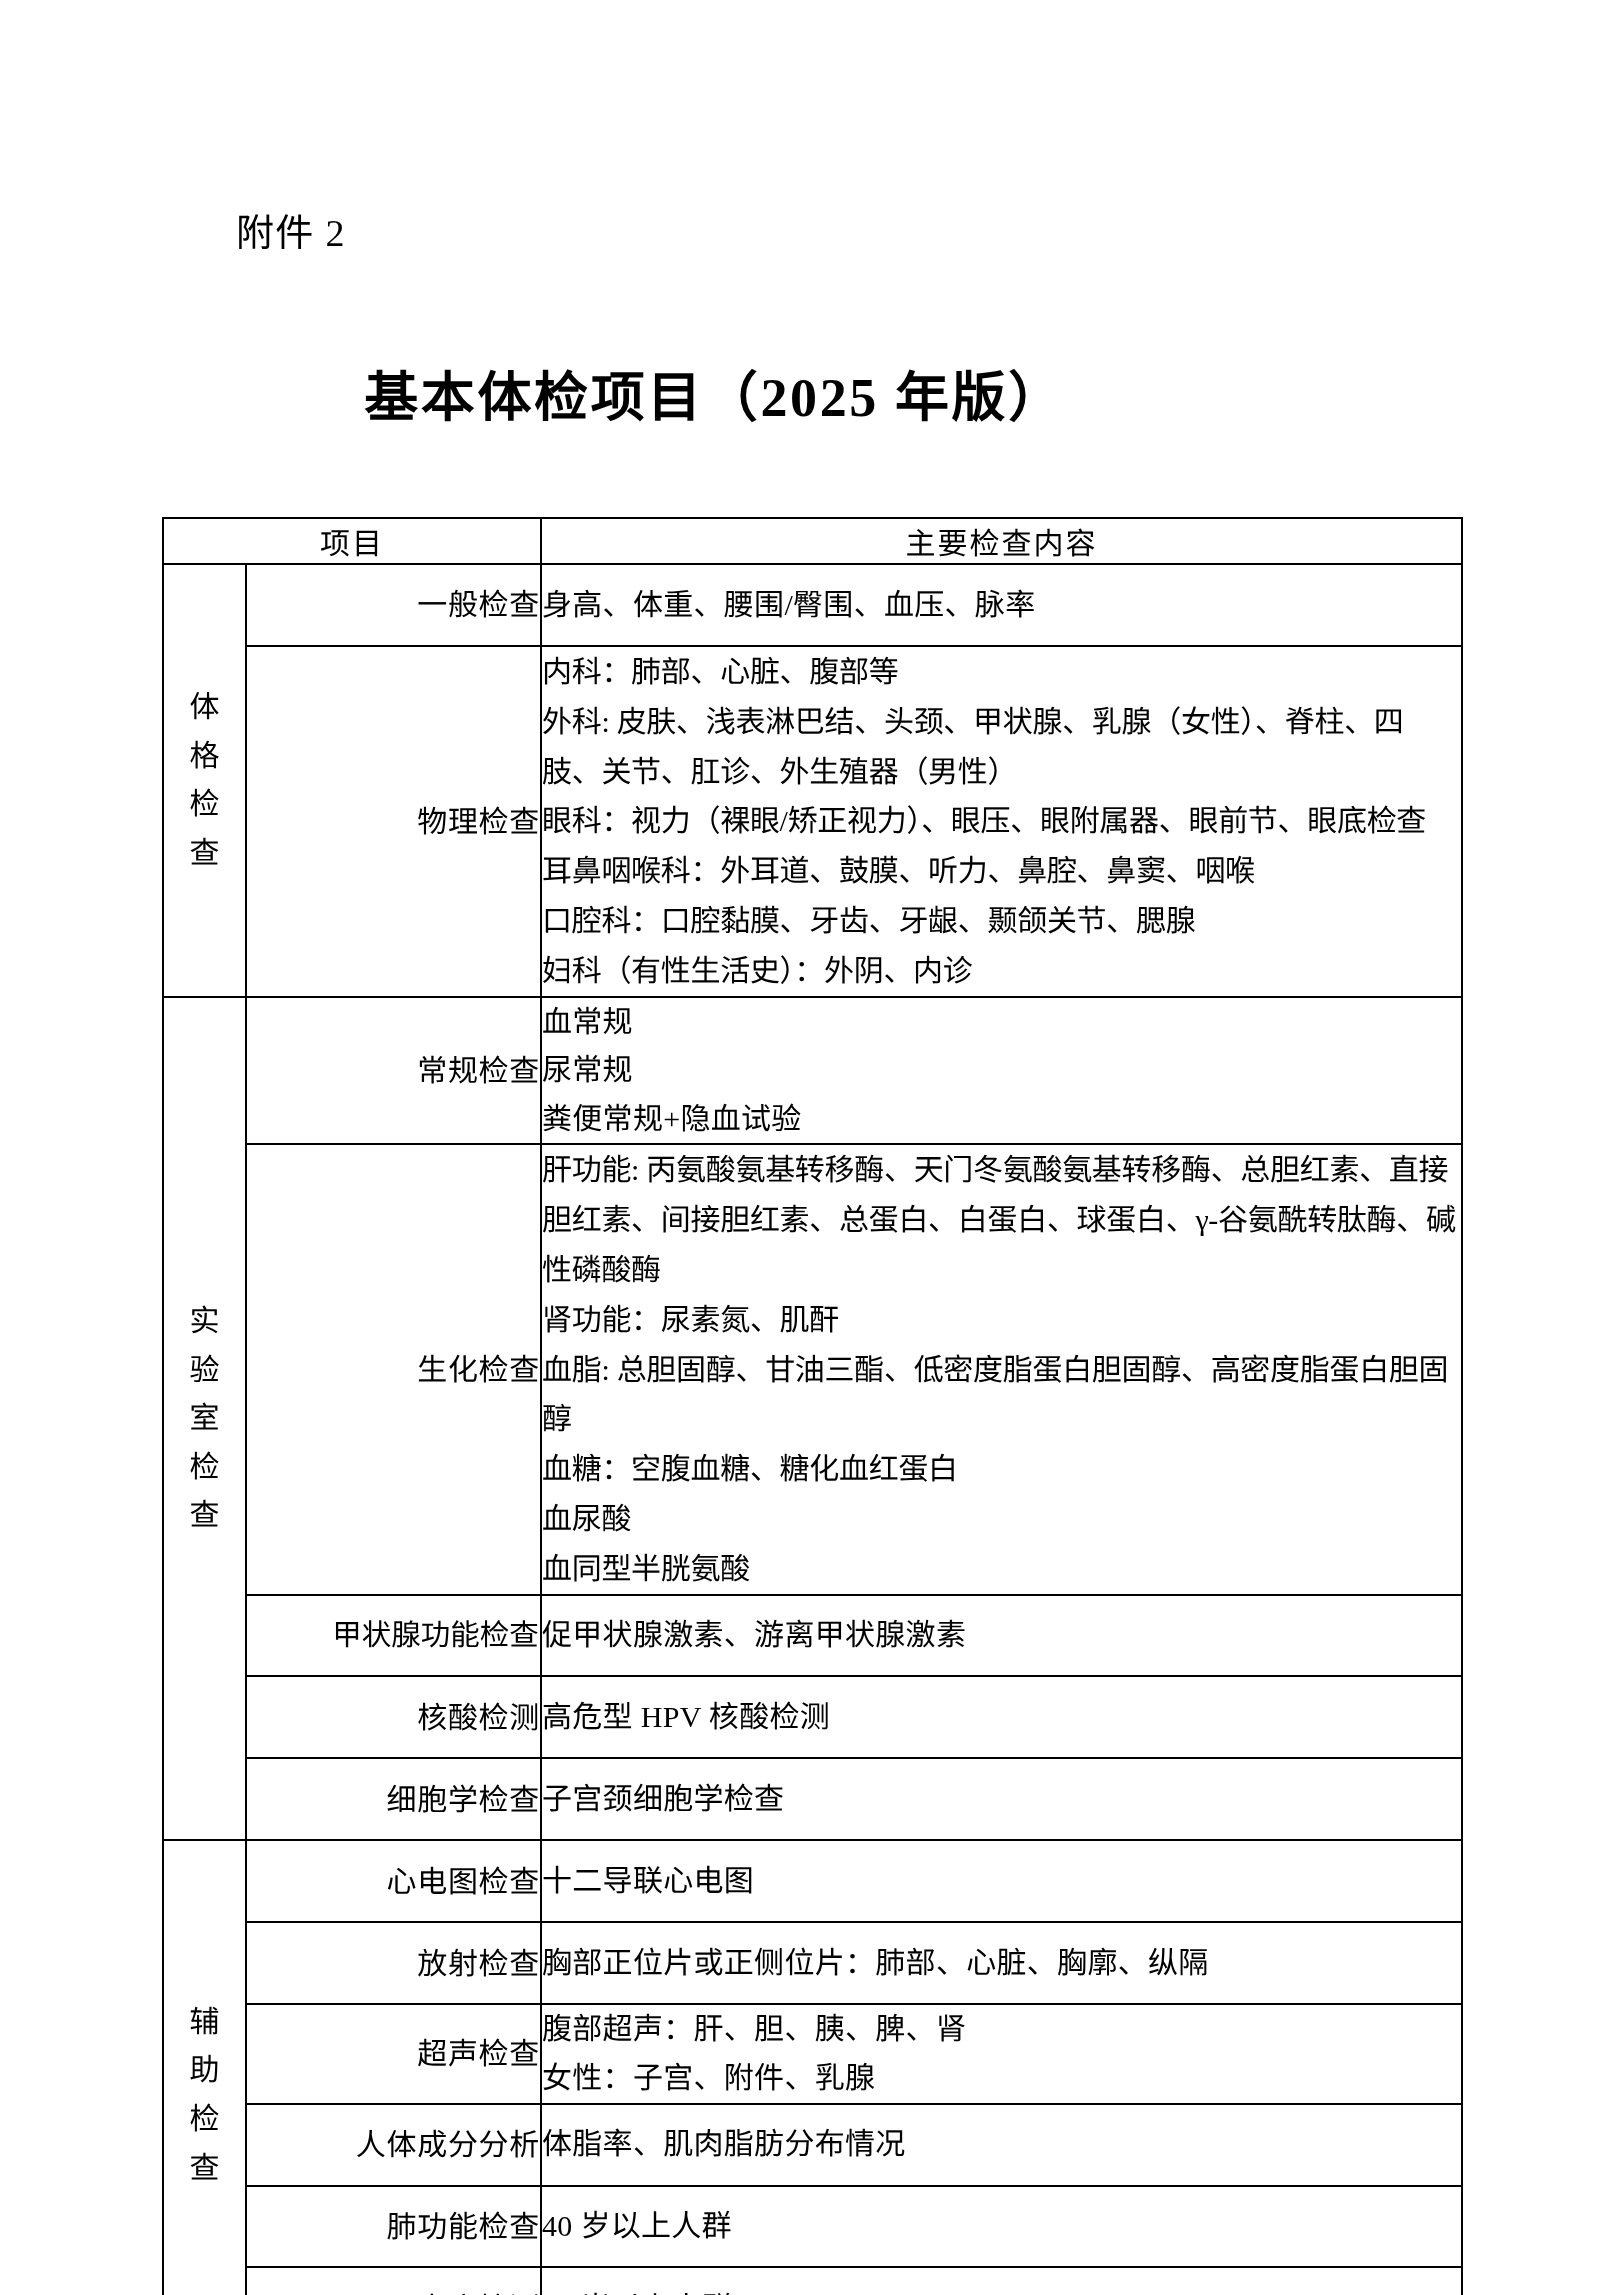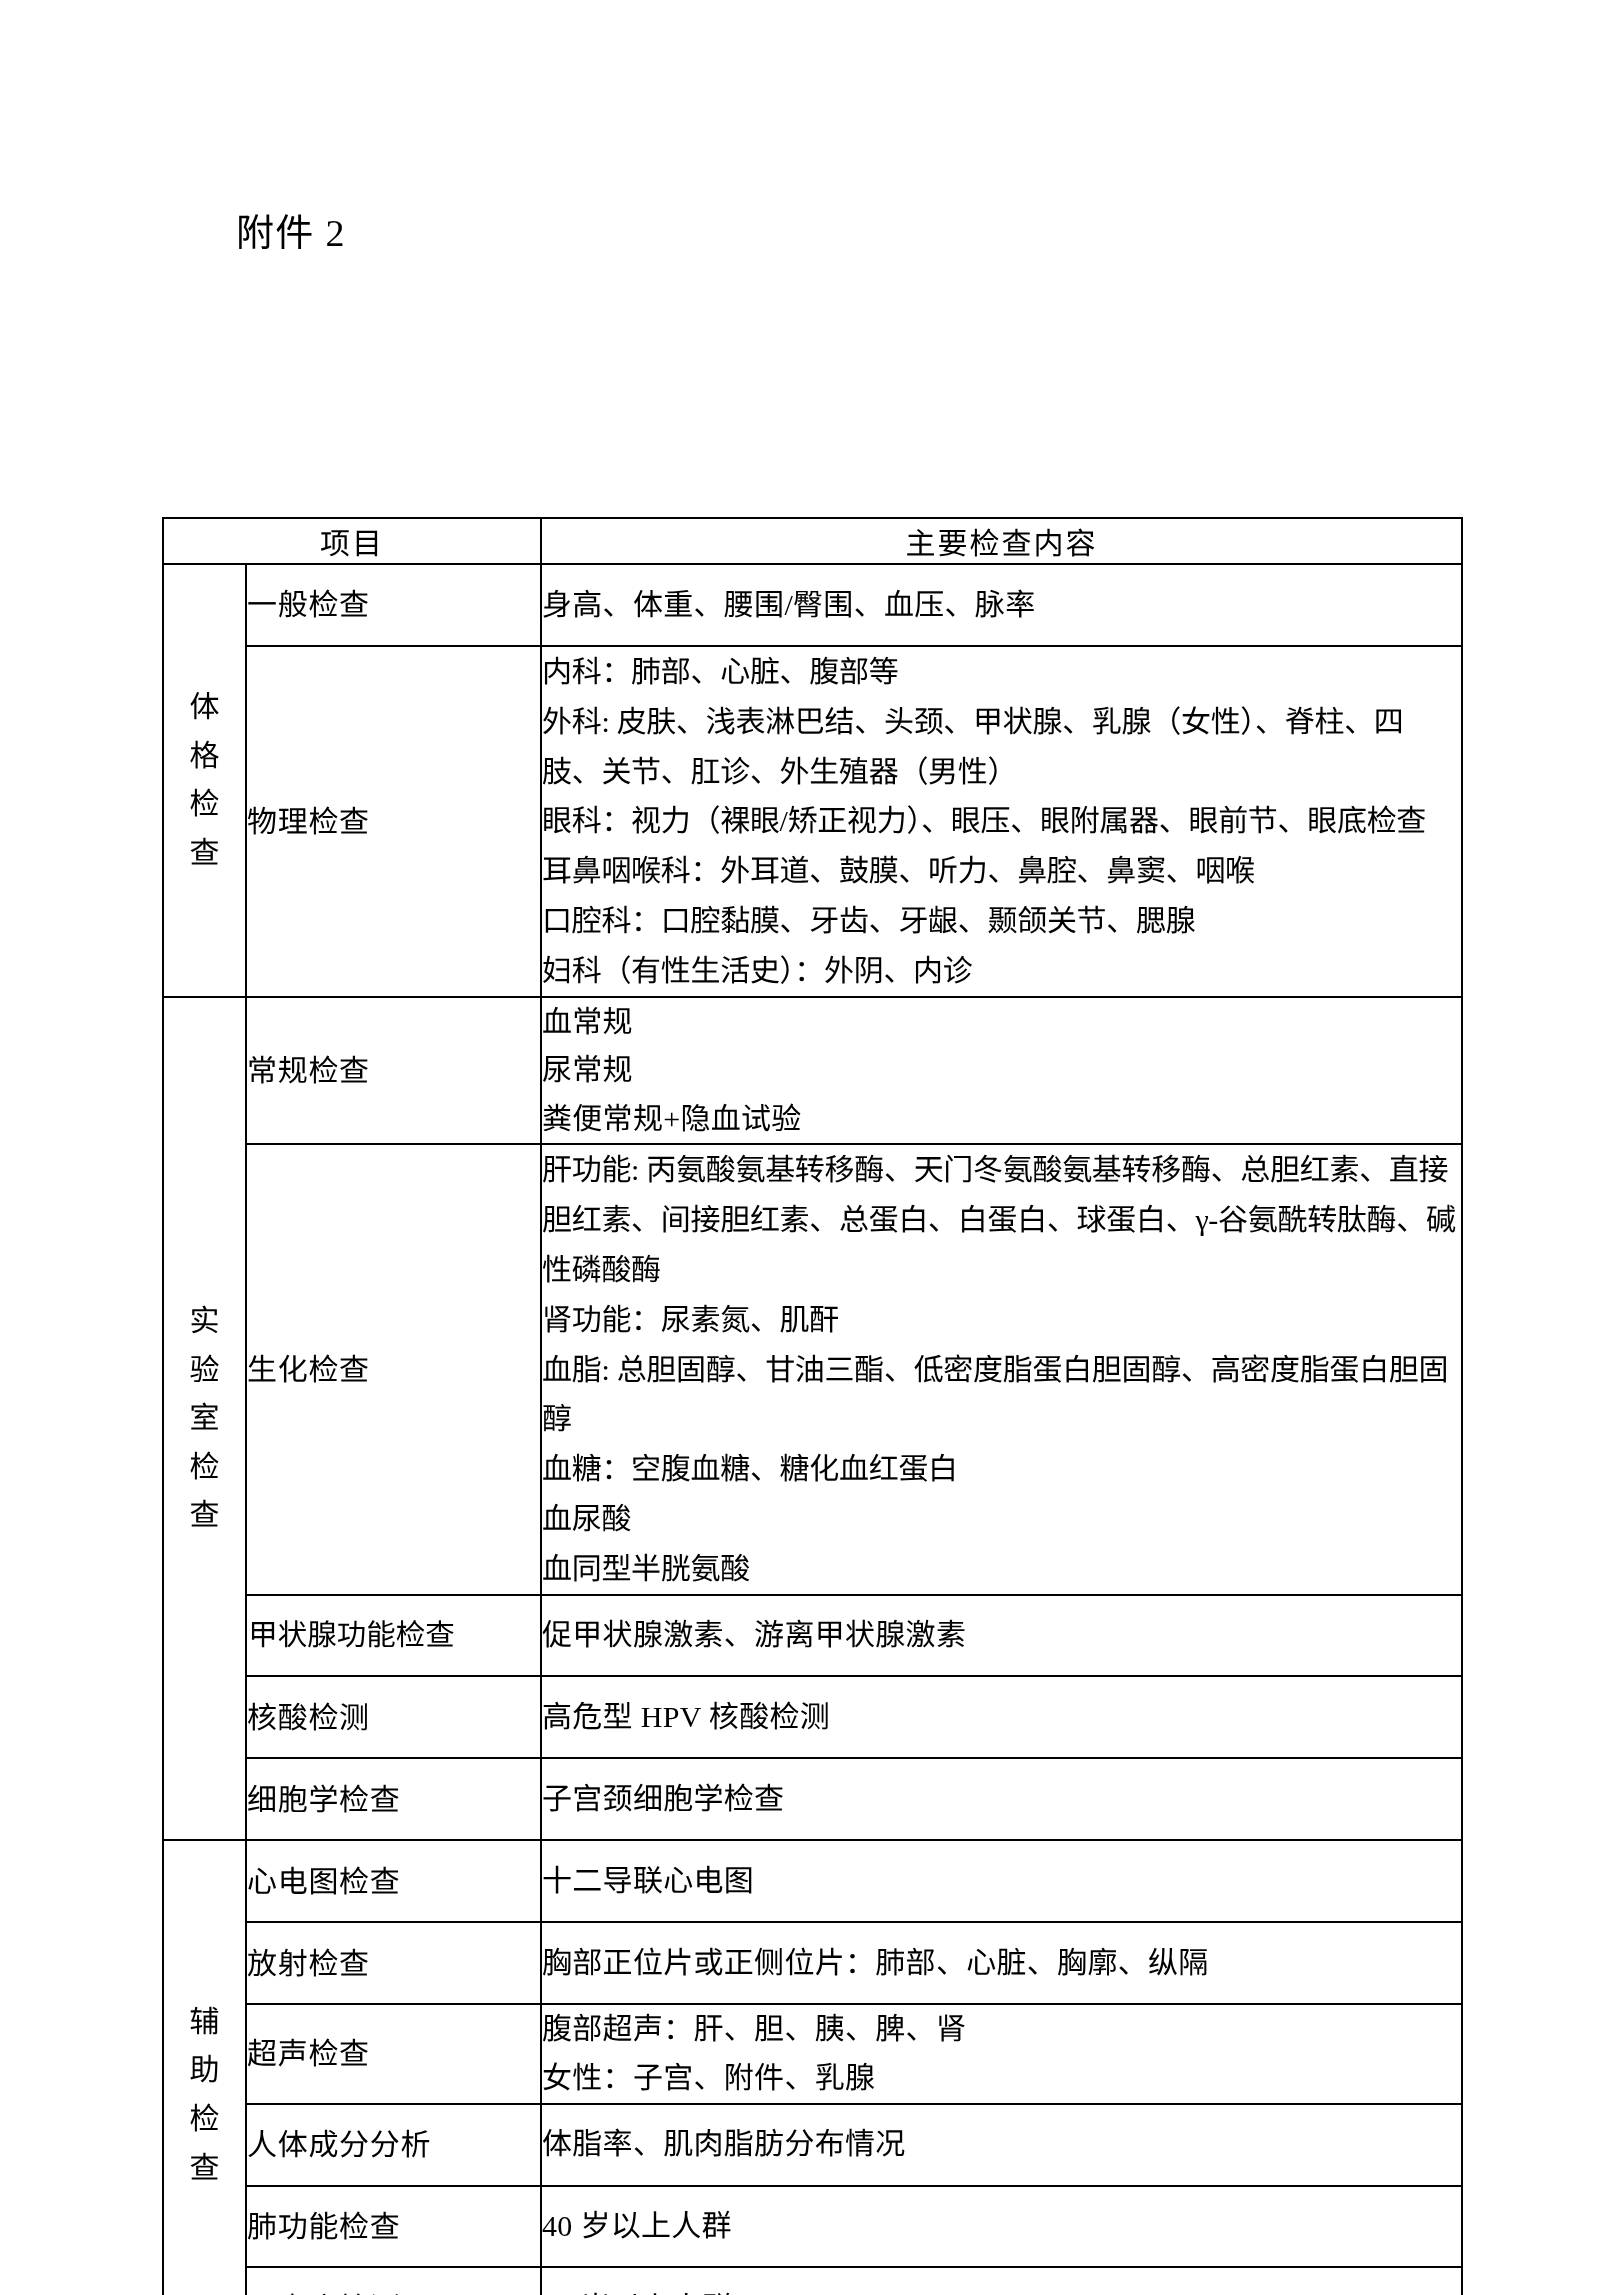--- a/index.html
+++ b/index.html
@@ -94,21 +94,21 @@
     line-height: 1.62;
     letter-spacing: 0;
     text-align: center;
     white-space: normal;
     word-break: break-all;
     width: 34px;
     margin: 1px auto;
   }
 
   .cell-item {
-    text-align: left;
+    text-align: right;
     padding: 14.4px 6.5px;
     font-size: 30px;
     letter-spacing: 0.7px;
     line-height: 1.5;
     margin-top: 28px;
   }
   .cell-item.tight {
     letter-spacing: 0;
     padding-left: 1.3px;
     padding-right: 1.3px;
@@ -138,20 +138,21 @@
     line-height: 1.66;
   }
 </style>
 </head>
 <body>
 
 <div class="page">
 
   <div class="attachment-label">附件 2</div>
 
+  <div class="doc-title">基本体检项目（2025 年版）</div>
 
   <div class="table-wrap">
     <table class="exam-table">
       <colgroup>
         <col class="c-group">
         <col class="c-item">
         <col class="c-content">
       </colgroup>
       <tbody>
         <tr>

